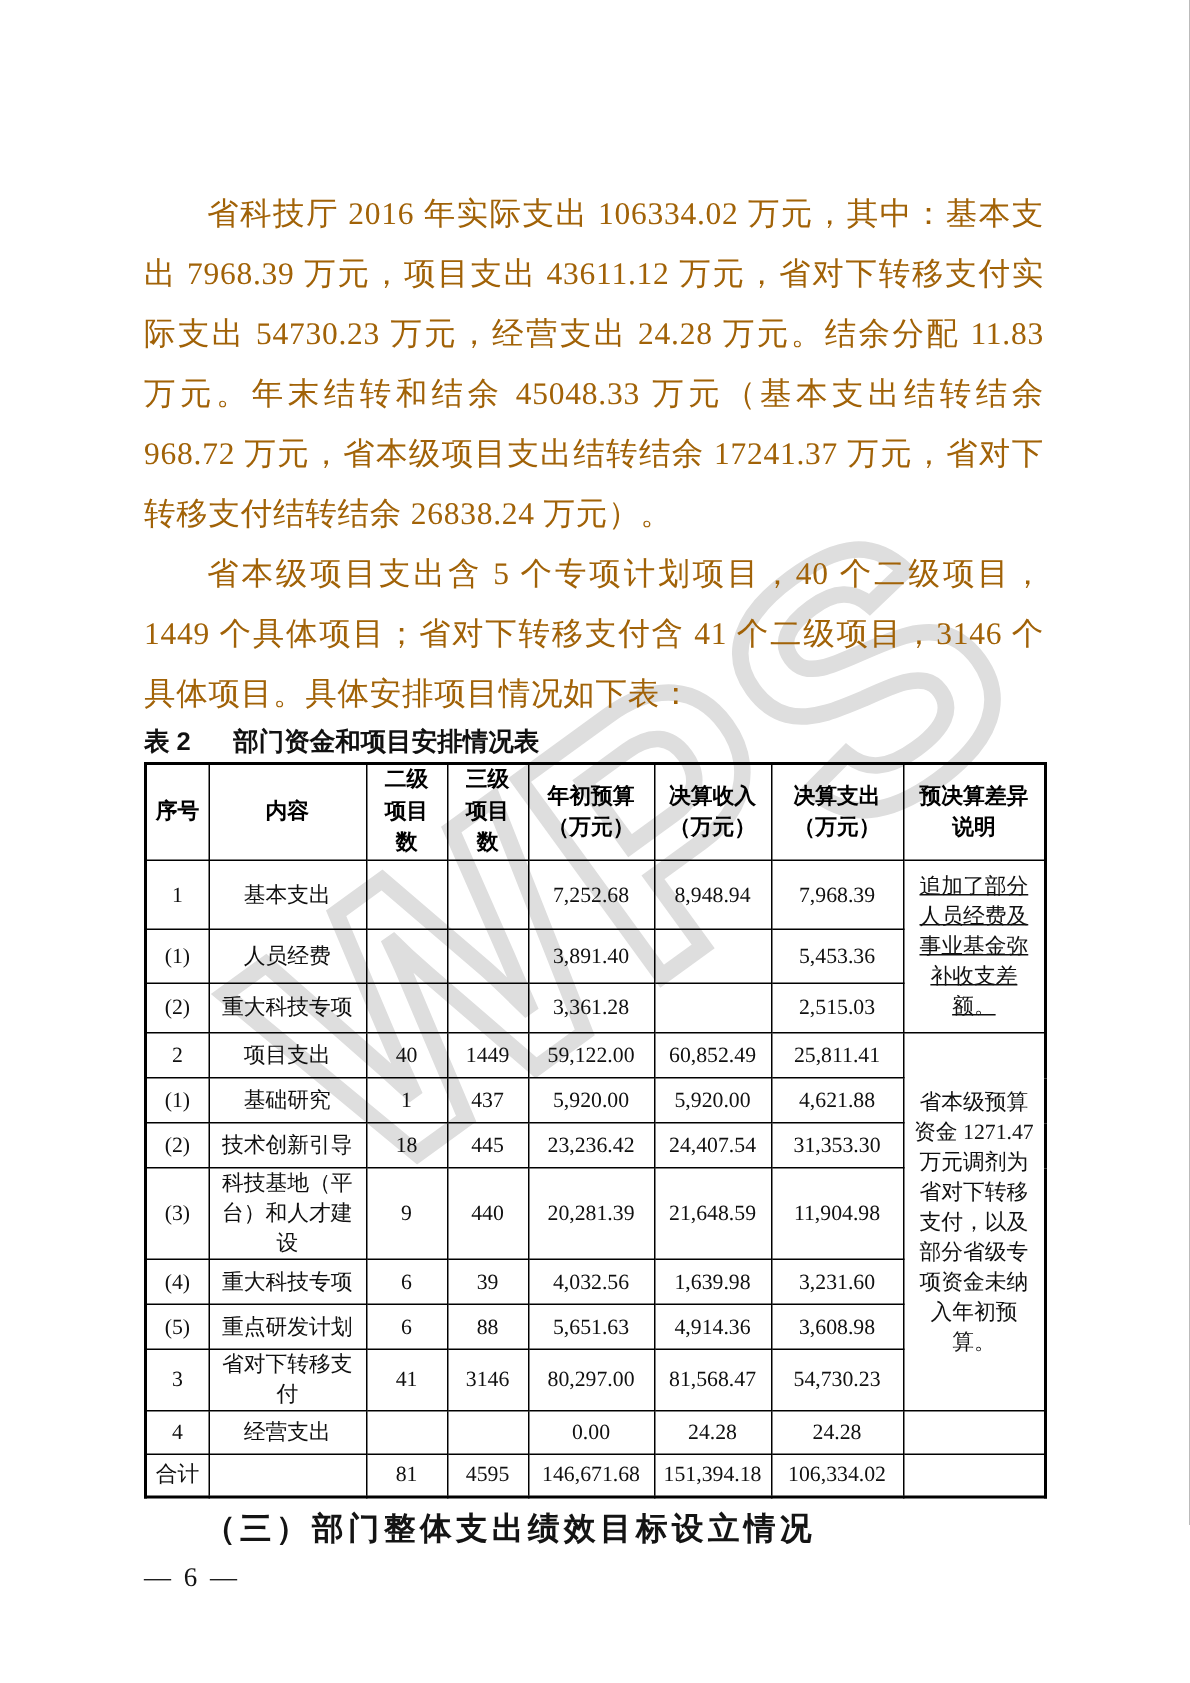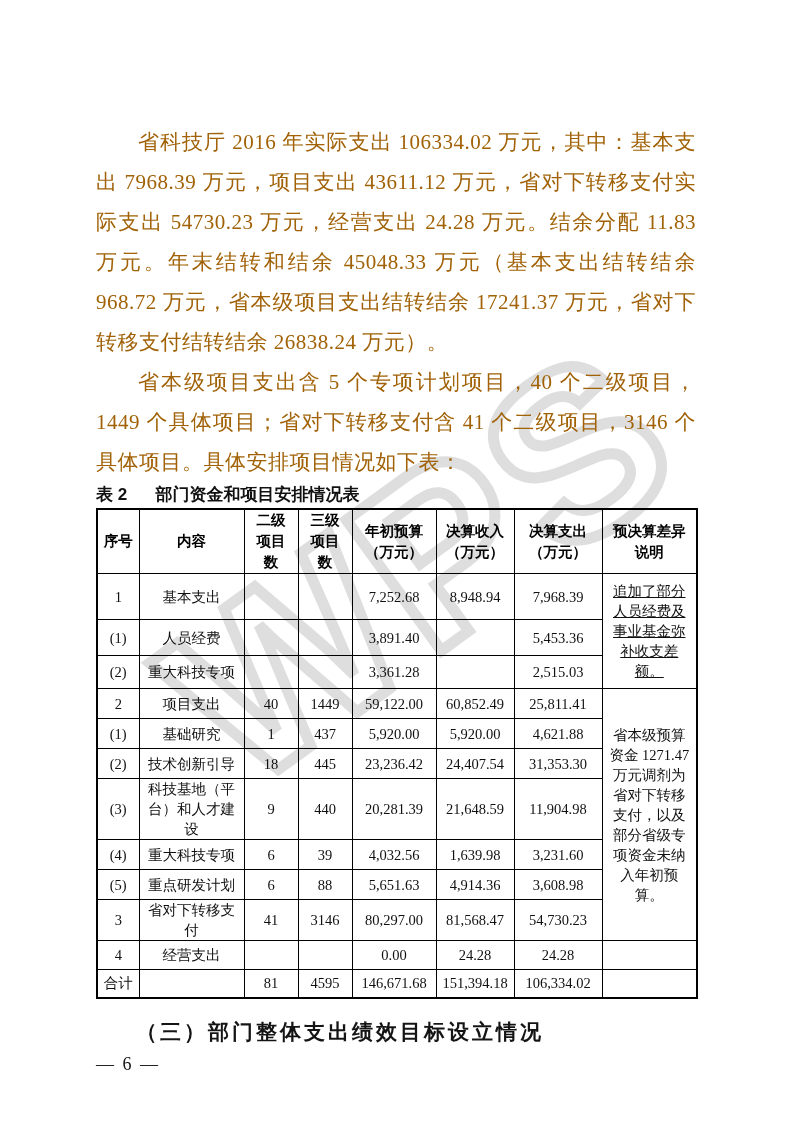--- a/index.html
+++ b/index.html
@@ -83,21 +83,21 @@
   }
   td.num { text-align: right; padding-right: 9px; }
   td.note {
     font-size: 15px;
     line-height: 28px;
     text-align: center;
     padding: 0 4px;
   }
   td.note-a { line-height: 27px; text-decoration: underline; }
   .section-heading {
-    margin-top: 20px;
+    margin-top: 7px;
     font-size: 21px;
     line-height: 26px;
     text-indent: 40px;
     letter-spacing: 3px;
     font-weight: 600;
     color: #141414;
   }
   .page-number {
     margin-top: 9px;
     font-size: 18px;

